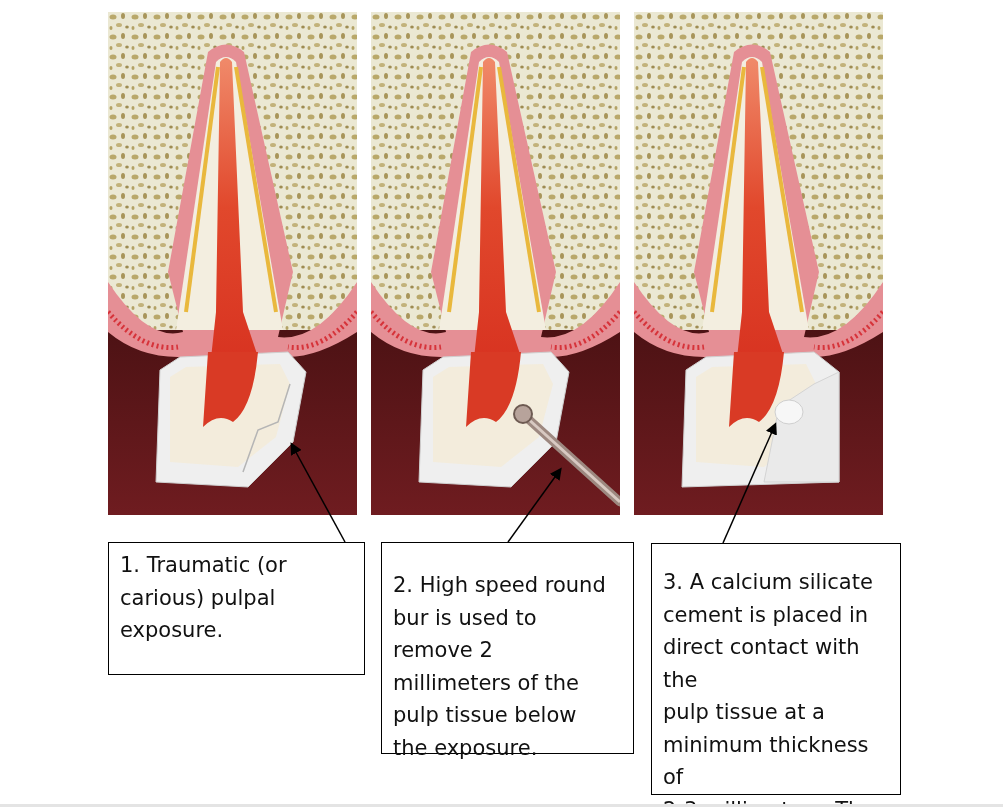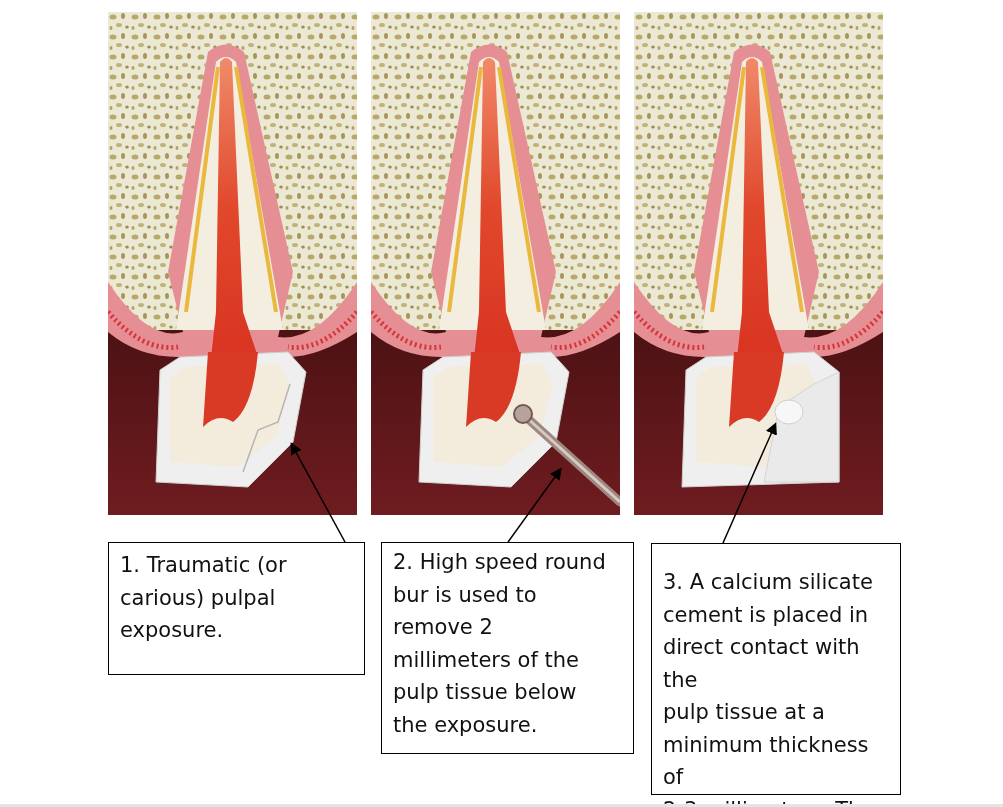--- a/index.html
+++ b/index.html
@@ -18,21 +18,21 @@
     border: 1.5px solid #000;
     background: #fff;
     color: #111;
     font-family: "DejaVu Sans", "Liberation Sans", sans-serif;
     font-size: 21px;
     line-height: 32.5px;
     padding: 6px 10px 0 11px;
     white-space: pre-line;
   }
   #caption-1 { left: 108px; top: 542px; width: 257px; height: 133px; }
-  #caption-2 { left: 381px; top: 542px; width: 253px; height: 212px; padding-top: 3px; }
+  #caption-2 { left: 381px; top: 542px; width: 253px; height: 212px; padding-top: 26px; }
   #caption-3 { left: 651px; top: 543px; width: 250px; height: 252px; padding-top: 22px; }
 
   #arrows { position: absolute; left: 0; top: 0; width: 1003px; height: 807px; pointer-events: none; }
 
   .bottom-strip { position: absolute; left: 0; top: 804px; width: 1003px; height: 3px; background: #e4e4e4; }
 </style>
 </head>
 <body>
 
 <div class="panel" id="panel-1">

